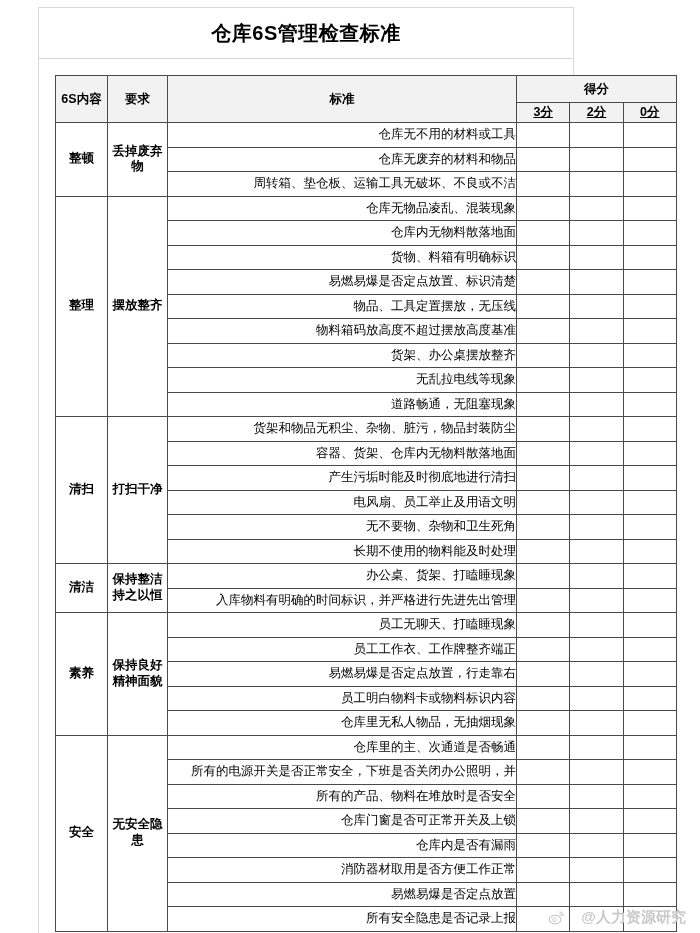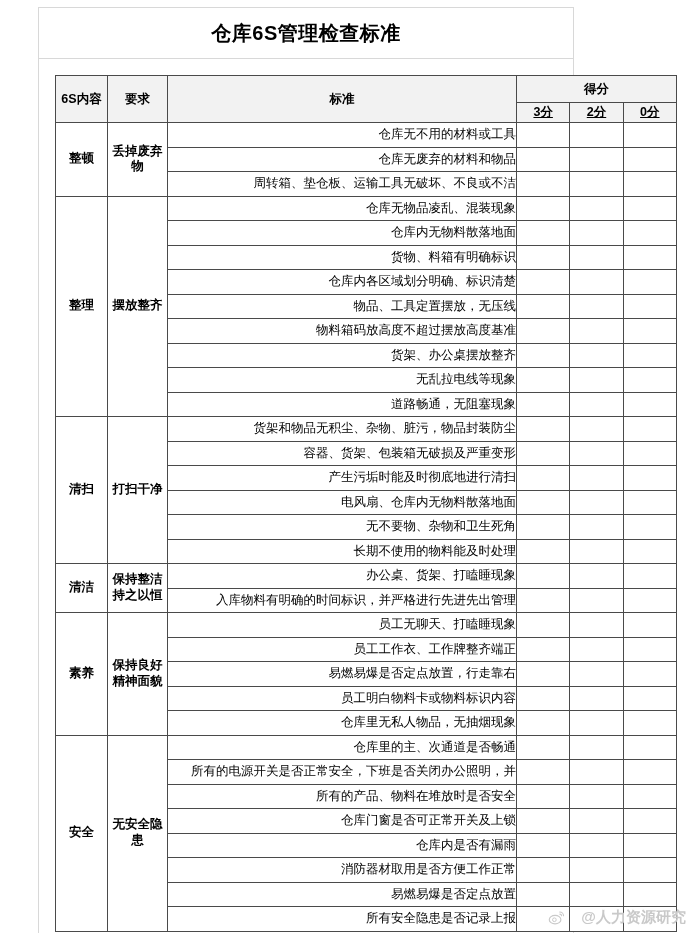--- a/index.html
+++ b/index.html
@@ -163,21 +163,21 @@
           <td class="score"></td>
           <td class="score"></td>
         </tr>
         <tr class="drow">
           <td class="std">货物、料箱有明确标识</td>
           <td class="score"></td>
           <td class="score"></td>
           <td class="score"></td>
         </tr>
         <tr class="drow">
-          <td class="std">仓库内各区域划分明确、标识清楚</td>
+          <td class="std">易燃易爆是否定点放置、标识清楚</td>
           <td class="score"></td>
           <td class="score"></td>
           <td class="score"></td>
         </tr>
         <tr class="drow">
           <td class="std">物品、工具定置摆放，无压线</td>
           <td class="score"></td>
           <td class="score"></td>
           <td class="score"></td>
         </tr>
@@ -207,33 +207,33 @@
         </tr>
         <tr class="drow">
           <td class="cat" rowspan="6">清扫</td>
           <td class="req" rowspan="6">打扫干净</td>
           <td class="std">货架和物品无积尘、杂物、脏污，物品封装防尘</td>
           <td class="score"></td>
           <td class="score"></td>
           <td class="score"></td>
         </tr>
         <tr class="drow">
-          <td class="std">容器、货架、包装箱无破损及严重变形</td>
+          <td class="std">容器、货架、仓库内无物料散落地面</td>
           <td class="score"></td>
           <td class="score"></td>
           <td class="score"></td>
         </tr>
         <tr class="drow">
           <td class="std">产生污垢时能及时彻底地进行清扫</td>
           <td class="score"></td>
           <td class="score"></td>
           <td class="score"></td>
         </tr>
         <tr class="drow">
-          <td class="std">电风扇、仓库内无物料散落地面</td>
+          <td class="std">电风扇、员工举止及用语文明</td>
           <td class="score"></td>
           <td class="score"></td>
           <td class="score"></td>
         </tr>
         <tr class="drow">
           <td class="std">无不要物、杂物和卫生死角</td>
           <td class="score"></td>
           <td class="score"></td>
           <td class="score"></td>
         </tr>

